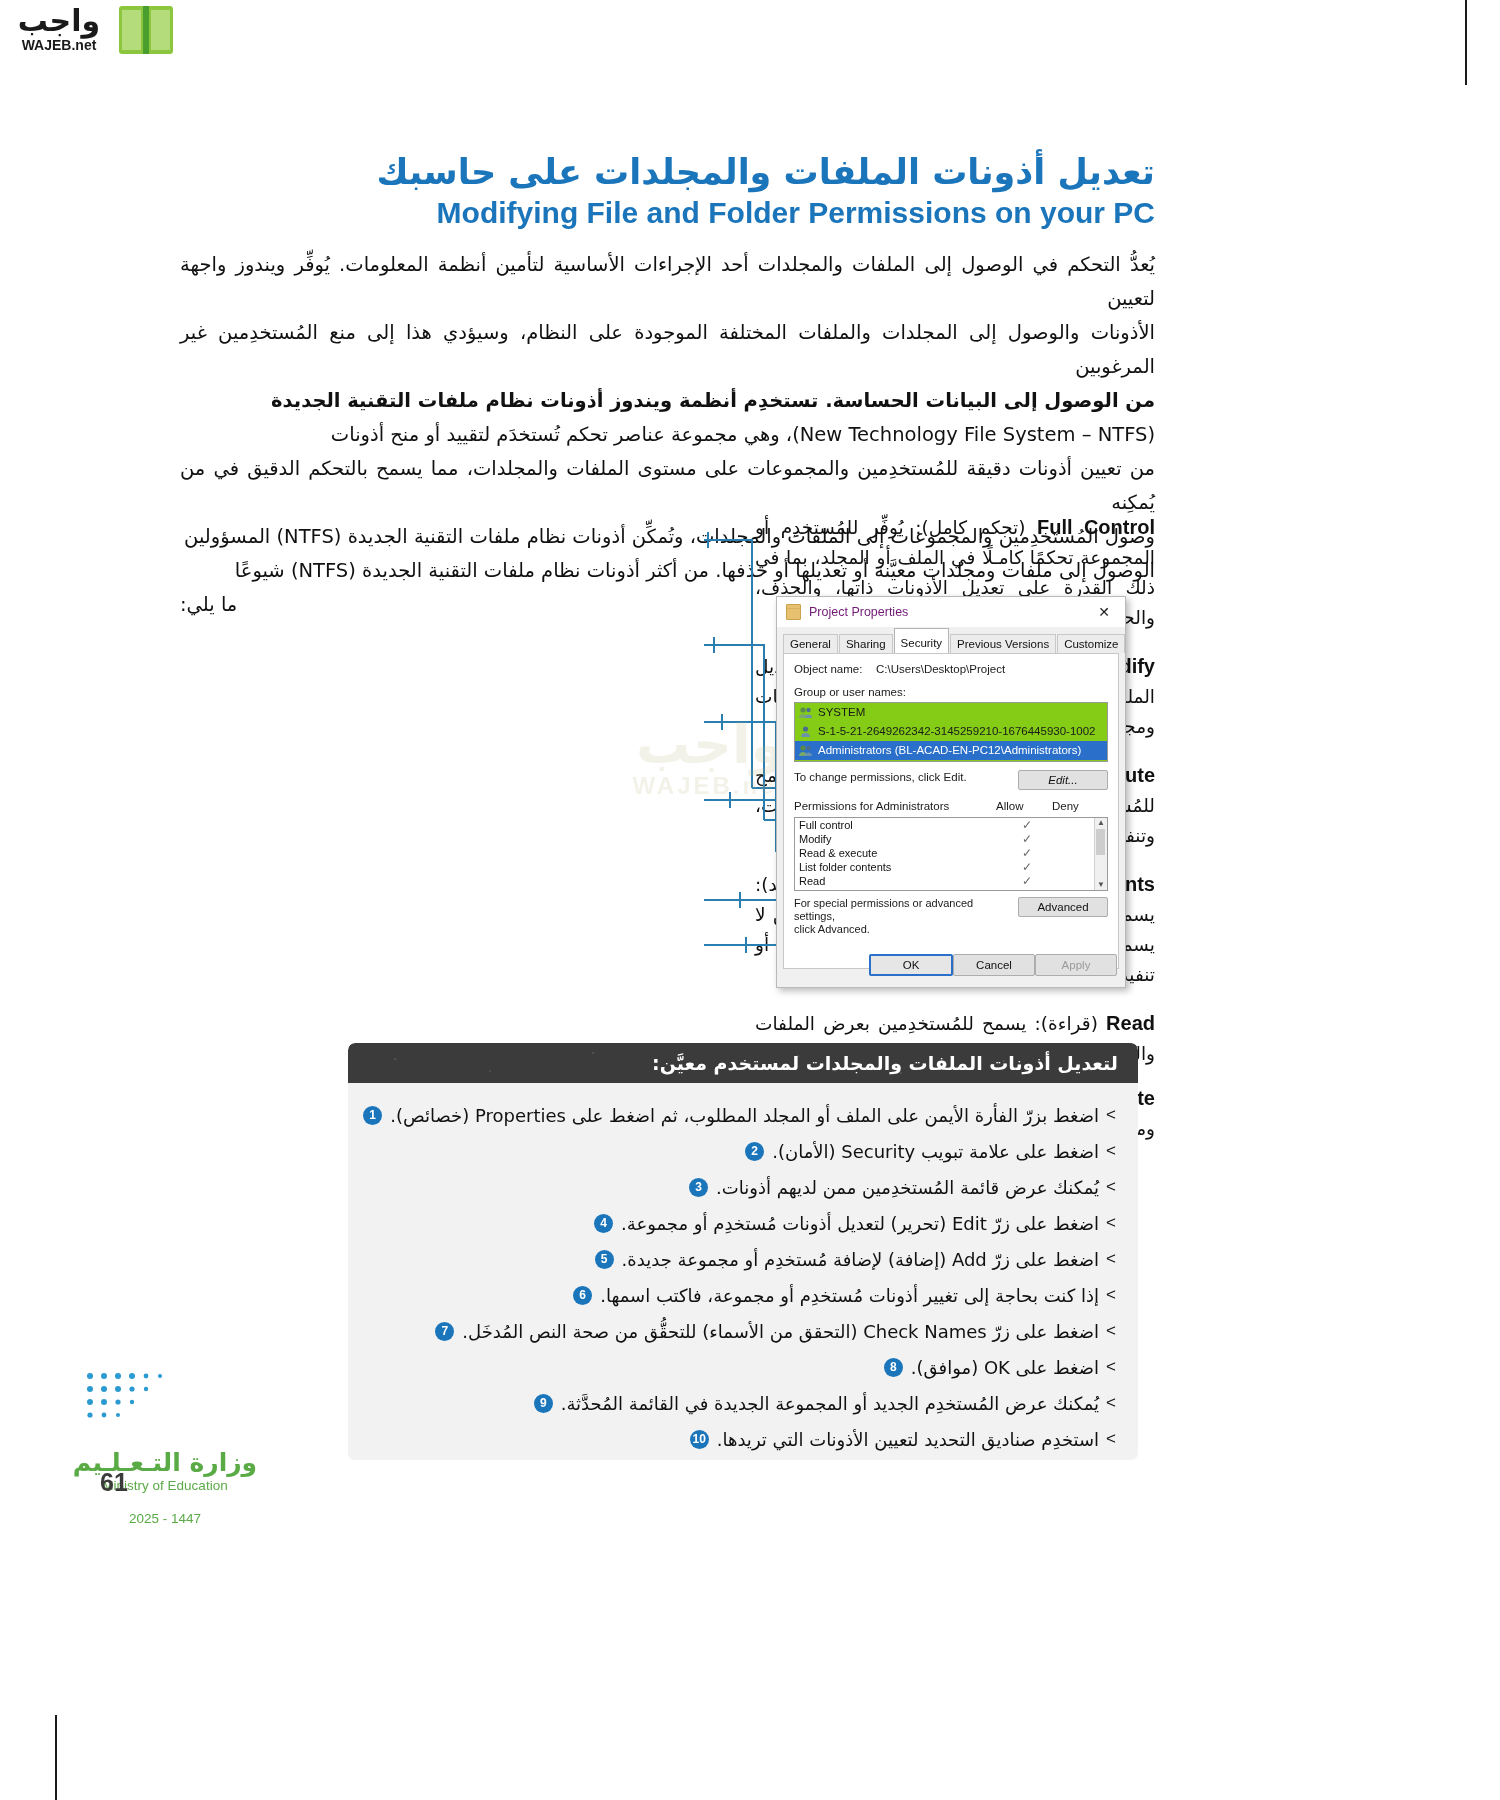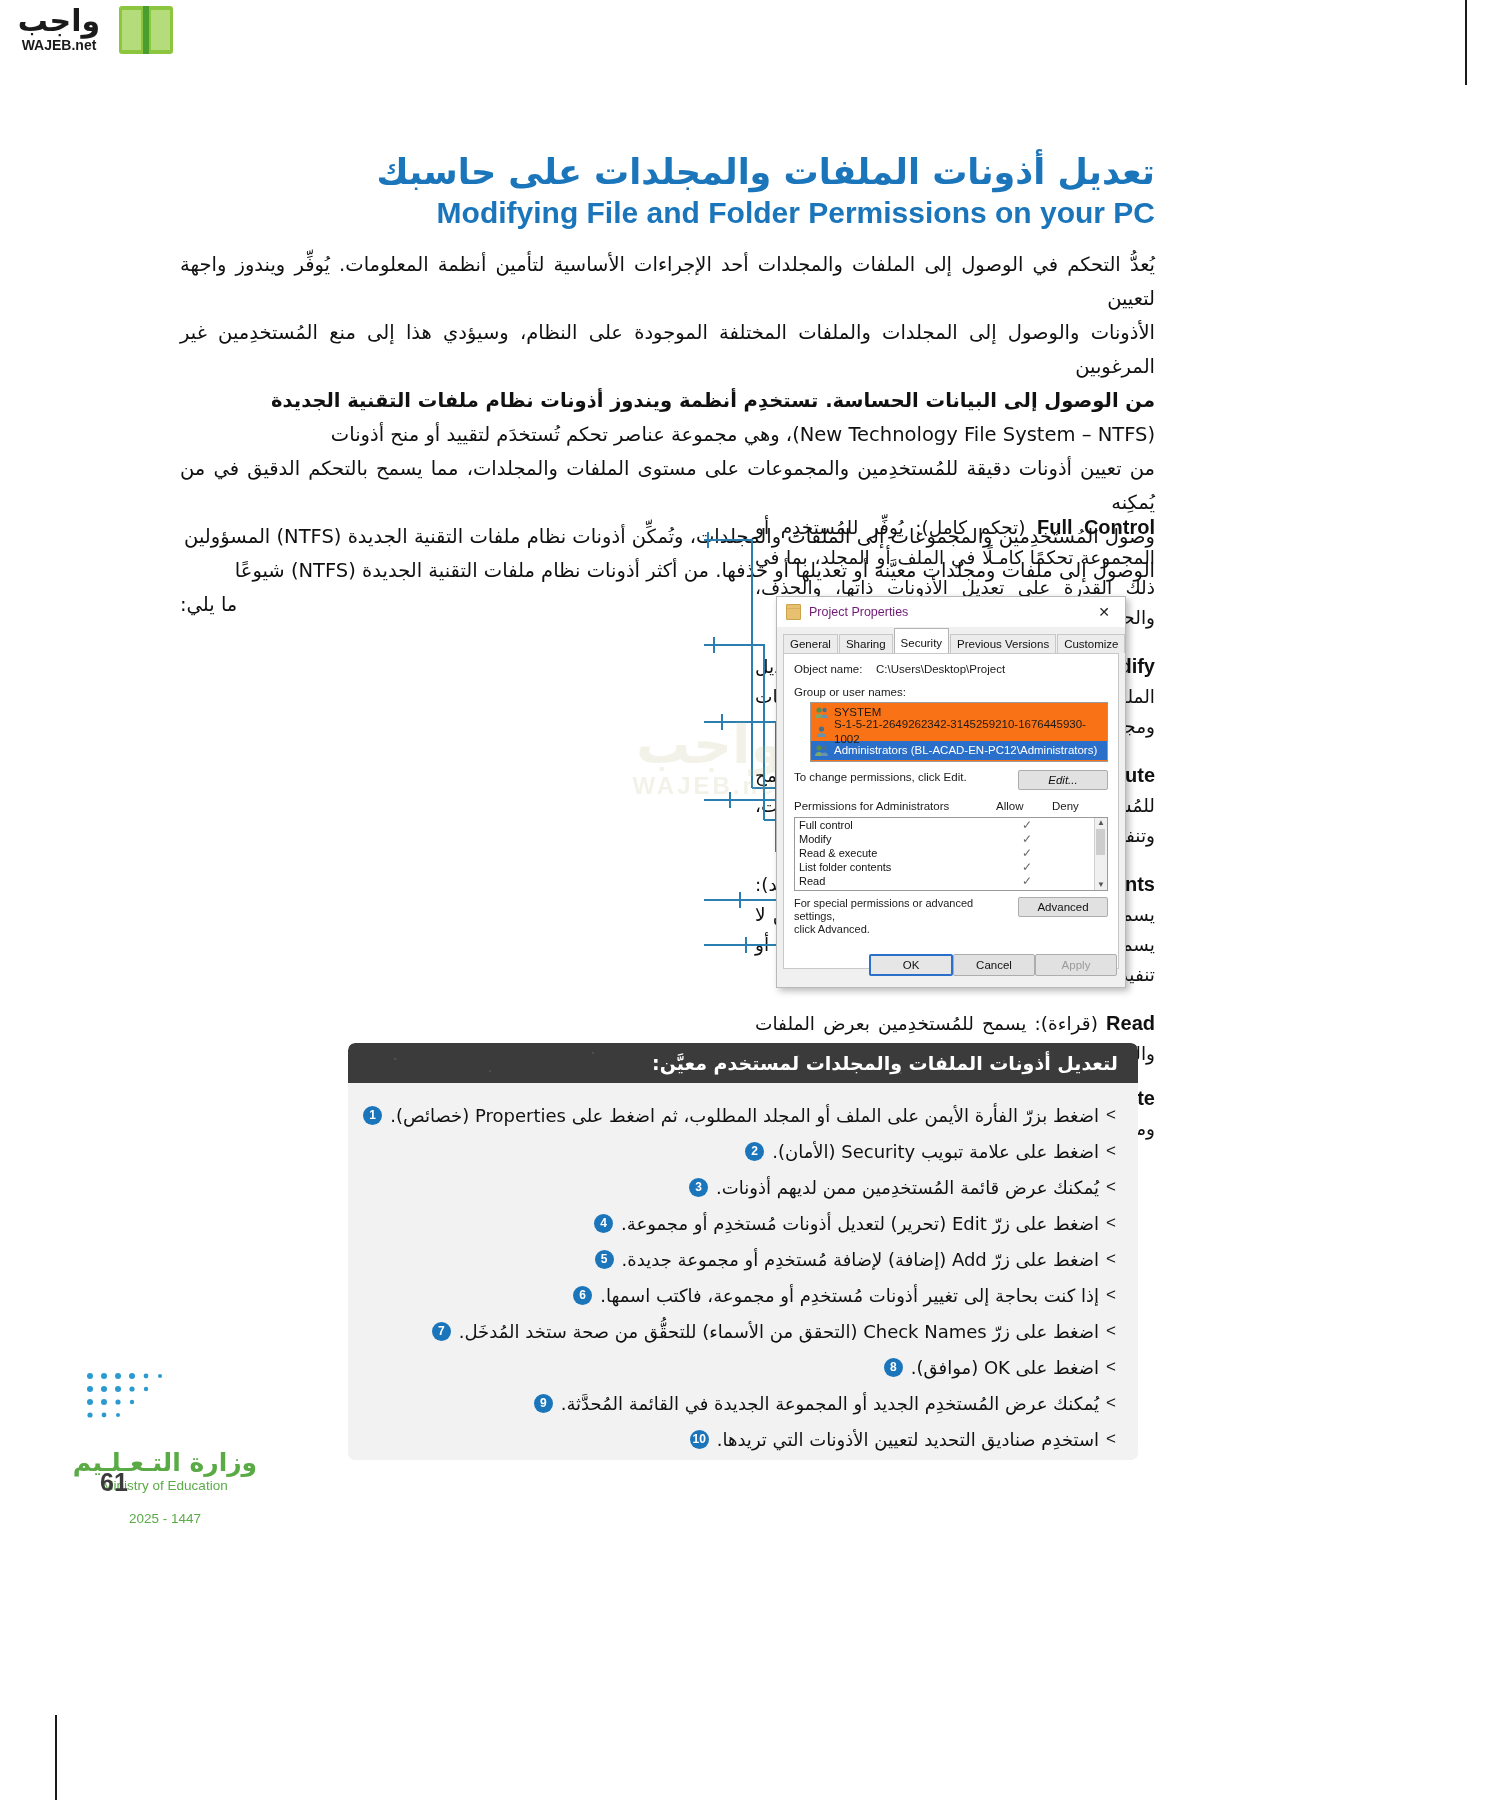--- a/index.html
+++ b/index.html
@@ -74,21 +74,21 @@
 
   .dlg-body{
     margin:0 6px 6px 6px;background:#ffffff;border:1px solid #c8c8c8;
     height:316px;padding:9px 10px 0 10px;position:relative;box-sizing:border-box;
   }
   .row-obj{display:flex;font-size:11.5px;margin-bottom:11px;}
   .row-obj .lbl{width:82px;}
   .lbl-gun{font-size:11.5px;margin-bottom:4px;}
 
   .listbox{
-    border:1px solid #9a9a9a;height:58px;background:#f97316;overflow:hidden;position:relative;margin-left:16px;
+    border:1px solid #9a9a9a;height:58px;background:#84cc16;overflow:hidden;position:relative;
   }
   .lrow{display:flex;align-items:center;font-size:11.5px;padding:1px 3px;line-height:15px;height:17px;}
   .lrow.sel{background:#2a6fc9;color:#fff;}
   .uicon{width:15px;height:13px;margin-right:5px;flex:0 0 15px;}
 
   .hint{font-size:11.5px;margin:9px 0 0 0;}
   .btn{
     font-size:11.5px;background:#e1e1e1;border:1px solid #adadad;border-radius:2px;
     padding:3px 0;width:88px;text-align:center;color:#111;
   }
@@ -407,21 +407,21 @@
       <span class="stxt">اضغط على زرّ Add (إضافة) لإضافة مُستخدِم أو مجموعة جديدة.</span>
       <span class="badge">5</span>
     </div>
     <div class="step">
       <span class="arrow">&gt;</span>
       <span class="stxt">إذا كنت بحاجة إلى تغيير أذونات مُستخدِم أو مجموعة، فاكتب اسمها.</span>
       <span class="badge">6</span>
     </div>
     <div class="step">
       <span class="arrow">&gt;</span>
-      <span class="stxt">اضغط على زرّ Check Names (التحقق من الأسماء) للتحقُّق من صحة ستخد المُدخَل.</span>
+      <span class="stxt">اضغط على زرّ Check Names (التحقق من الأسماء) للتحقُّق من صحة النص المُدخَل.</span>
       <span class="badge">7</span>
     </div>
     <div class="step">
       <span class="arrow">&gt;</span>
       <span class="stxt">اضغط على OK (موافق).</span>
       <span class="badge">8</span>
     </div>
     <div class="step">
       <span class="arrow">&gt;</span>
       <span class="stxt">يُمكنك عرض المُستخدِم الجديد أو المجموعة الجديدة في القائمة المُحدَّثة.</span>

